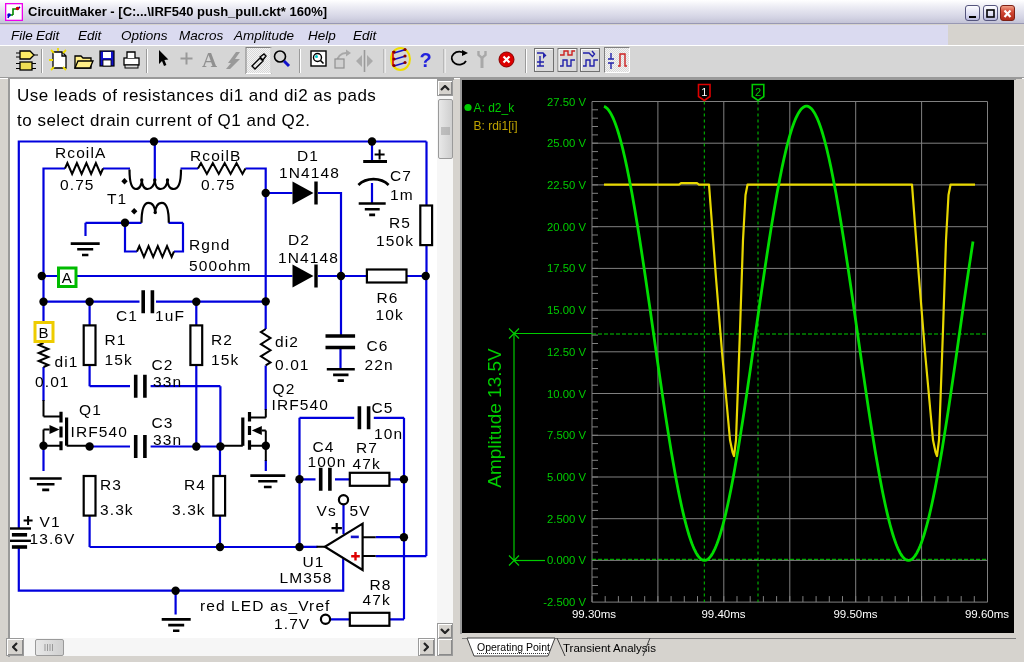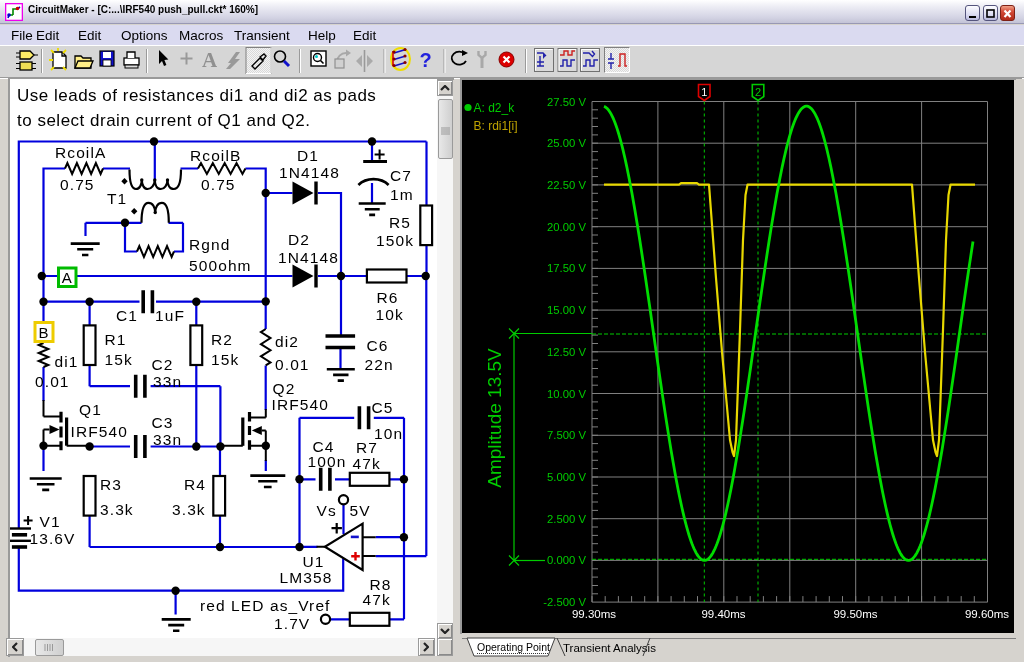--- a/index.html
+++ b/index.html
@@ -1,20 +1,20 @@
 <!DOCTYPE html>
 <html><head><meta charset="utf-8"><style>
 * { margin:0; padding:0; box-sizing:border-box; }
 body { width:1024px; height:662px; overflow:hidden; position:relative;
        font-family:"Liberation Sans", sans-serif; background:#d6d3ce; }
 #titlebar { position:absolute; left:0; top:0; width:1024px; height:24px;
   background:linear-gradient(180deg,#ffffff 0%,#ececf4 30%,#d4d4e4 75%,#c3c3d6 100%);
   border-bottom:1px solid #9898b4; }
-#title-text { position:absolute; left:28px; top:4px; font-size:10px; font-weight:bold; color:#000; }
-#menubar { position:absolute; left:0; top:25px; width:1024px; height:20px; background:#dadaf0; }
+#title-text { position:absolute; left:28px; top:4px; font-size:13px; font-weight:bold; color:#000; }
+#menubar { position:absolute; left:0; top:25px; width:948px; height:20px; background:#dadaf0;font-style:italic; }
 .menu { position:absolute; top:3px; font-size:13.5px; color:#000; }
 #mainarea { position:absolute; left:0; top:79px; width:1024px; height:583px; background:#d6d3ce; }
 .winbtn { position:absolute; top:5px; width:15px; height:15.5px; border:1px solid #55557d;
   border-radius:3px; background:linear-gradient(180deg,#fdfdff,#dcdcf2 60%,#b9b9dd); }
 #closebtn { background:linear-gradient(180deg,#f0a088,#d34b38 40%,#b02818); border-color:#7d2015; }
 .sb-btn { position:absolute; background:#d6d3ce; border:1px solid #9a9a9a;
   box-shadow:inset 1px 1px 0 #ffffff, inset -1px -1px 0 #8a8a8a;
   display:flex; align-items:center; justify-content:center; }
 .sb-thumb { position:absolute; background:linear-gradient(90deg,#e8e8e8,#cfcfcf); border:1px solid #9a9a9a;
   border-radius:2px; }
@@ -39,21 +39,21 @@
 <div class="winbtn" id="closebtn" style="left:1000px"><svg width="13" height="13.5">
       <path d="M3.5,3.5 l6,6.5 M9.5,3.5 l-6,6.5" stroke="#fff" stroke-width="2.2"></path>
     </svg></div>
 
 <div id="menubar">
 <span class="menu" style="left:11px">File</span>
 <span class="menu" style="left:36px">Edit</span>
 <span class="menu" style="left:78px">Edit</span>
 <span class="menu" style="left:121px">Options</span>
 <span class="menu" style="left:179px">Macros</span>
-<span class="menu" style="left:234px">Transient</span>
+<span class="menu" style="left:234px">Amplitude</span>
 <span class="menu" style="left:308px">Help</span>
 <span class="menu" style="left:353px">Edit</span>
 </div>
 <svg width="1024" height="34" style="position:absolute;left:0;top:45px" xmlns="http://www.w3.org/2000/svg" font-family="Liberation Sans, sans-serif">
     <defs>
       <pattern id="chk" width="2" height="2" patternUnits="userSpaceOnUse">
         <rect width="2" height="2" fill="#f4f4f4"></rect>
         <rect width="1" height="1" fill="#d9d9d9"></rect>
         <rect x="1" y="1" width="1" height="1" fill="#d9d9d9"></rect>
       </pattern>

